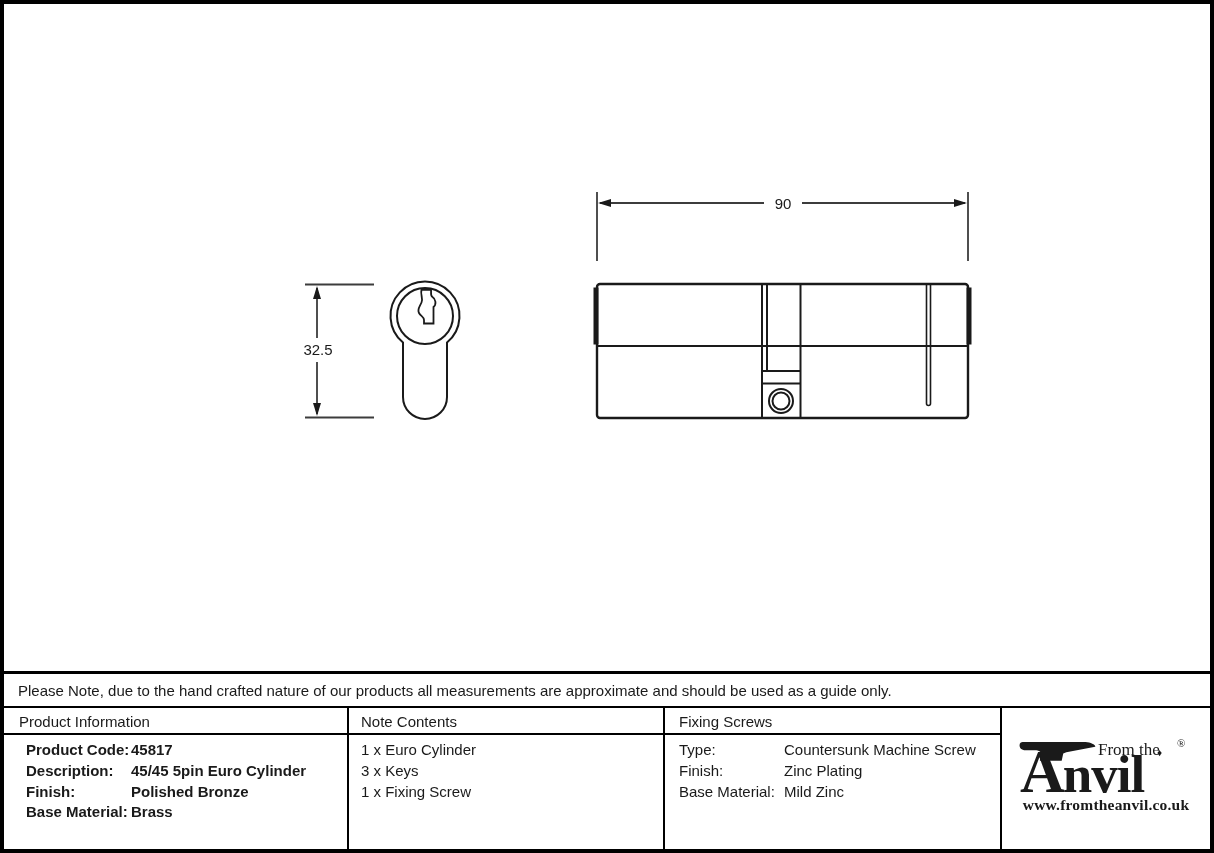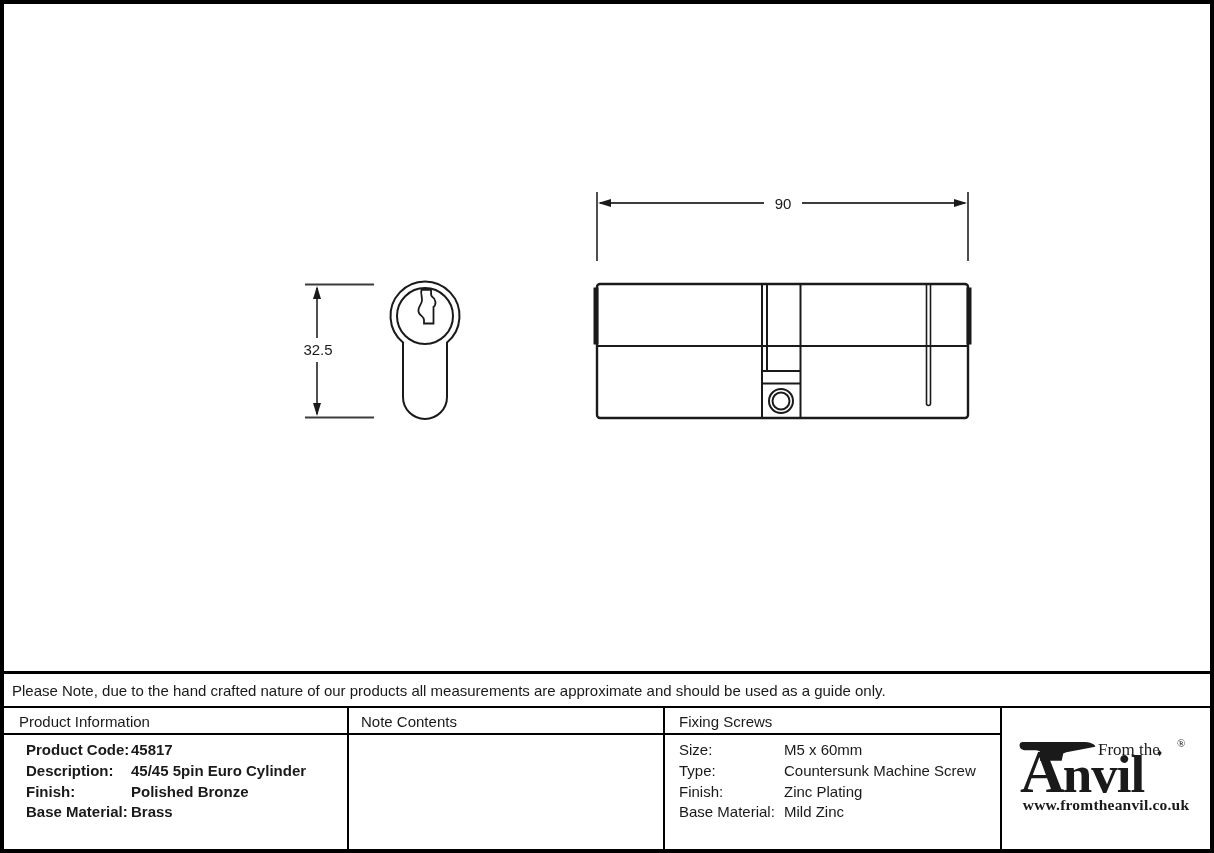--- a/index.html
+++ b/index.html
@@ -12,21 +12,21 @@
   }
 
   
   .drawing { position:absolute; left:0; top:0; }
   .dim-text { font-family:"Liberation Sans", sans-serif; font-size:15px; fill:#1a1a1a; }
 
   
   .note-row {
     position:absolute; left:0; top:667px; width:1206px; height:37px;
     border-top:3px solid #000; border-bottom:2px solid #000;
-    display:flex; align-items:center; padding-left:8px;
+    display:flex; align-items:center; padding-left:14px;
     font-size:15px; color:#1a1a1a;
   }
 
   
   .info-table { position:absolute; left:0; top:704px; width:1038px; height:141px; font-size:15px; }
   .vline { position:absolute; top:0; bottom:0; width:2px; background:#000; }
   .vline.v1 { left:343px; } .vline.v2 { left:659px; } .vline.v3 { left:996px; }
   .hdr-underline { position:absolute; top:25px; left:0; width:998px; height:2px; background:#000; }
   .col-hdr { position:absolute; top:5px; white-space:nowrap; }
   .col-hdr.h1 { left:15px; } .col-hdr.h2 { left:357px; } .col-hdr.h3 { left:675px; }
@@ -139,26 +139,27 @@
       <div class="kv">
         <span class="lbl">Finish:</span>
         <span class="val">Polished Bronze</span>
       </div>
       <div class="kv">
         <span class="lbl">Base Material:</span>
         <span class="val">Brass</span>
       </div>
     </div>
 
+    <div class="col-body b2">
+      <div>1 x Euro Cylinder</div>
+      <div>3 x Keys</div>
+      <div>1 x Fixing Screw</div>
+    </div>
 
     <div class="col-body b3">
-      <div class="kv">
-        <span class="lbl">Size:</span>
-        <span class="val">M5 x 60mm</span>
-      </div>
       <div class="kv">
         <span class="lbl">Type:</span>
         <span class="val">Countersunk Machine Screw</span>
       </div>
       <div class="kv">
         <span class="lbl">Finish:</span>
         <span class="val">Zinc Plating</span>
       </div>
       <div class="kv">
         <span class="lbl">Base Material:</span>

